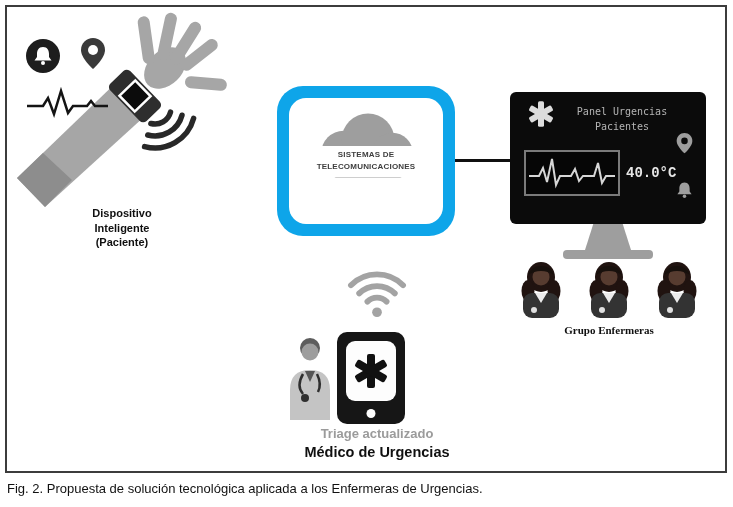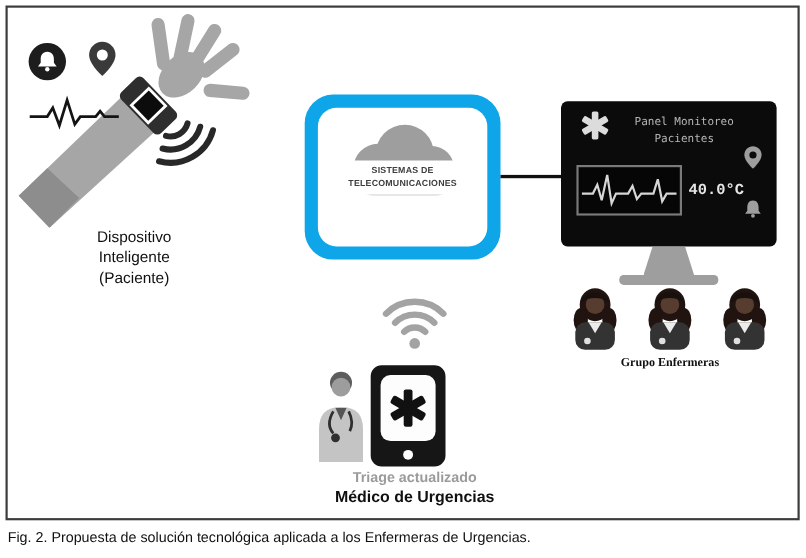--- a/index.html
+++ b/index.html
@@ -5,21 +5,21 @@
   * { box-sizing: border-box; margin: 0; padding: 0; }
   html, body { background: #fff; }
   body { font-family: "Liberation Sans", sans-serif; }
   .page { position: relative; width: 733px; height: 507px; background: #fff; overflow: hidden; }
   .fig-box { position: absolute; left: 5px; top: 5px; width: 722px; height: 468px; border: 2px solid #3c3c3c; background: #fff; }
 
   .label { position: absolute; text-align: center; color: #101010; }
   .ml { white-space: pre-line; }
 
   .arm { position: absolute; left: 8px; top: 3px; width: 225px; height: 197px; }
-  .device-label { left: 25px; top: 199px; width: 180px; font-size: 14px; font-weight: normal; line-height: 1.32; }
+  .device-label { left: 25px; top: 199px; width: 180px; font-size: 11px; font-weight: bold; line-height: 1.32; }
 
   .cloud-box { position: absolute; left: 270px; top: 79px; width: 178px; height: 150px; background: #0ea5e9; border-radius: 26px; }
   .cloud-inner { position: absolute; inset: 12px; background: #fff; border-radius: 17px; }
   .cloud-svg { position: absolute; left: 50%; top: 8px; transform: translateX(-50%); width: 122px; height: 80px; }
   .cloud-label { position: absolute; left: 50%; top: 48px; transform: translateX(-50%); background: #fff; border-radius: 4px; padding: 3px 5px; font-size: 8px; font-weight: bold; color: #3e3e3e; text-align: center; line-height: 1.55; letter-spacing: .2px; white-space: pre-line; }
 
   .connector { position: absolute; left: 448px; top: 152px; width: 55px; height: 3px; background: #101010; }
 
   .monitor { position: absolute; left: 503px; top: 85px; width: 196px; height: 132px; background: #0b0b0b; border-radius: 6px; }
   .m-star { position: absolute; left: 16px; top: 7px; width: 30px; height: 30px; }
@@ -106,21 +106,21 @@
     <div class="connector"></div>
 
     <div class="monitor">
       <svg class="m-star" viewBox="-20 -20 40 40">
         <g fill="#dcdcdc">
           <rect x="-4" y="-17" width="8" height="34" rx="2"></rect>
           <rect x="-4" y="-17" width="8" height="34" rx="2" transform="rotate(60)"></rect>
           <rect x="-4" y="-17" width="8" height="34" rx="2" transform="rotate(120)"></rect>
         </g>
       </svg>
-      <div class="m-title">Panel Monitoreo
+      <div class="m-title">Panel Urgencias
 Pacientes</div>
       <div class="ecg-panel">
         <svg viewBox="0 0 92 42">
           <polyline points="3,24 13,24 17,16 21,30 26,7 30,33 34,24 45,24 49,17 53,29 57,24 68,24 72,11 76,31 80,24 89,24" fill="none" stroke="#d6d6d6" stroke-width="2"></polyline>
         </svg>
       </div>
       <div class="m-temp">40.0°C</div>
       <svg class="m-pin" viewBox="-13 0 26 32">
         <path d="M0 0 C-6.6 0 -12 5.4 -12 12 c0 8.5 12 19 12 19 s12 -10.5 12 -19 C12 5.4 6.6 0 0 0 z" fill="#9e9e9e"></path>
         <circle cx="0" cy="12" r="5" fill="#0b0b0b"></circle>

